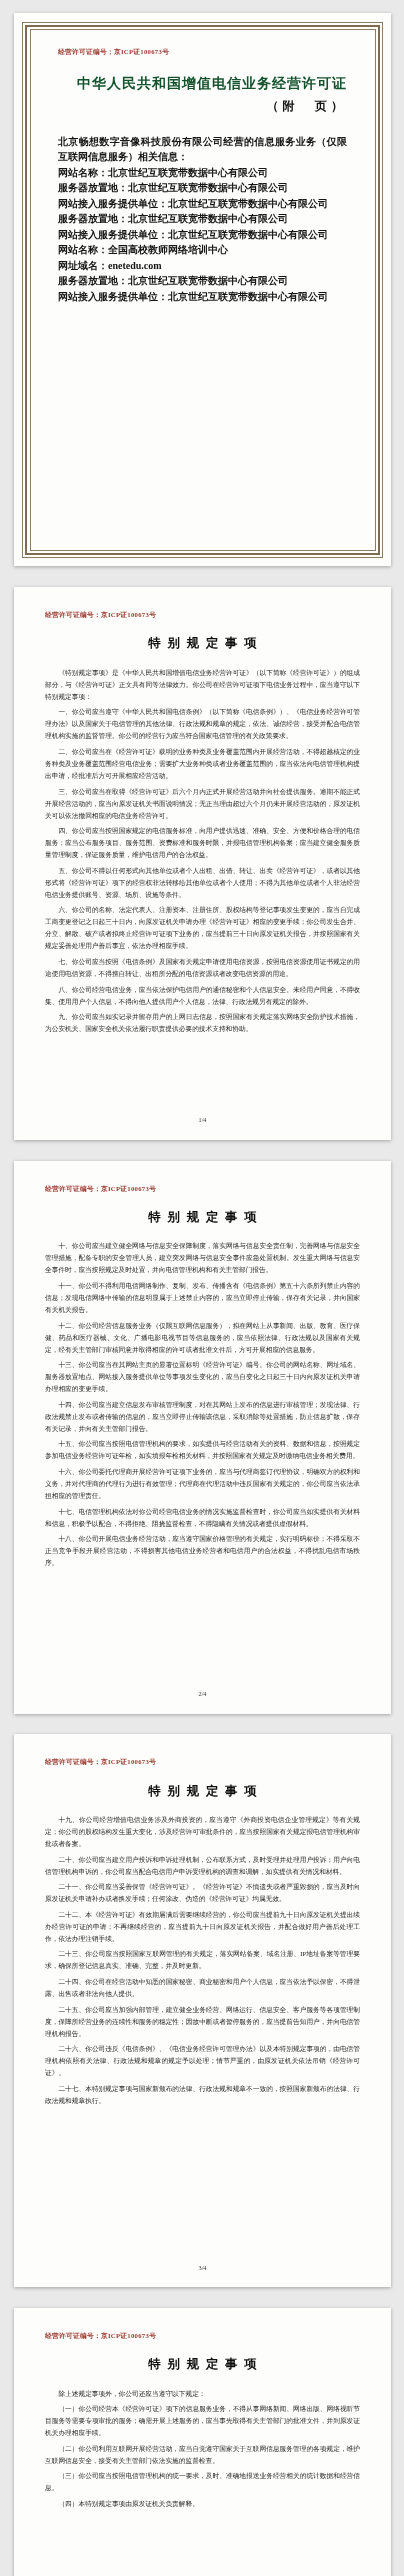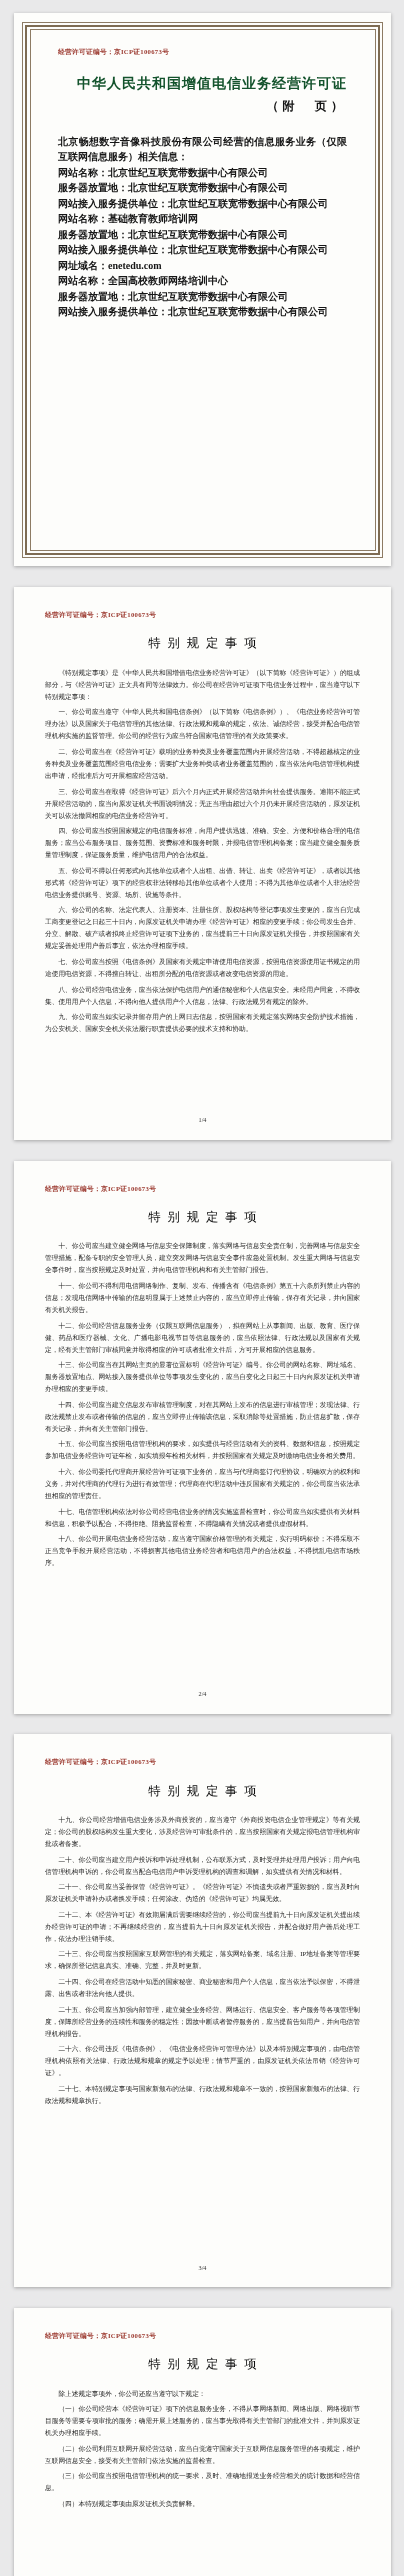--- a/index.html
+++ b/index.html
@@ -26,21 +26,21 @@
   .cert-content{position:absolute;inset:16px;padding:18.5px 28px;box-sizing:border-box;}
   .license-no{font-size:6.7px;font-weight:bold;color:#9c3a30;letter-spacing:0.3px;}
   .cert-title{margin:18.5px 0 0;text-align:right;font-size:14px;font-weight:bold;color:#14532d;letter-spacing:1px;}
   .cert-subtitle{margin-top:5px;text-align:right;font-size:12px;font-weight:bold;color:#141414;letter-spacing:4.1px;}
   .cert-body{margin-top:18.5px;font-size:10px;line-height:15.5px;font-weight:bold;color:#161616;text-align:justify;}
   .cert-intro{margin:0;}
   .cert-entry{margin:0;}
   
   .page-prov{padding:24px 31px 20.6px;}
   .prov-header{font-size:6.7px;font-weight:bold;color:#9c3a30;letter-spacing:0.3px;}
-  .prov-title{margin:15.5px 0 0;text-align:center;font-size:12.4px;font-weight:normal;color:#101010;letter-spacing:.55em;text-indent:.55em;}
+  .prov-title{margin:15.5px 0 0;text-align:center;font-size:12.4px;font-weight:bold;color:#101010;letter-spacing:.55em;text-indent:.55em;}
   .prov-body{margin-top:14.4px;font-size:6.7px;line-height:12px;color:#262626;text-align:justify;}
   .prov-body p{margin:0 0 3.6px;text-indent:2em;}
   .pageno{position:absolute;bottom:16.5px;left:0;right:0;text-align:center;font-size:6.2px;color:#333;}
 </style>
 </head>
 <body>
 
 <div class="canvas">
 
   <section class="page page-cert">
@@ -49,25 +49,24 @@
     <div class="frame-c"></div>
     <div class="cert-content">
       <div class="license-no"><span>经营许可证编号：</span><span>京ICP证100673号</span></div>
       <h1 class="cert-title">中华人民共和国增值电信业务经营许可证</h1>
       <div class="cert-subtitle">（附　页）</div>
       <div class="cert-body">
         <p class="cert-intro">北京畅想数字音像科技股份有限公司经营的信息服务业务（仅限互联网信息服务）相关信息：</p>
         <div class="cert-entry"><span>网站名称：</span><span>北京世纪互联宽带数据中心有限公司</span></div>
         <div class="cert-entry"><span>服务器放置地：</span><span>北京世纪互联宽带数据中心有限公司</span></div>
         <div class="cert-entry"><span>网站接入服务提供单位：</span><span>北京世纪互联宽带数据中心有限公司</span></div>
-        <div class="cert-entry"><span>网站名称：</span><span>基础教育教师培训网</span></div>
         <div class="cert-entry"><span>服务器放置地：</span><span>北京世纪互联宽带数据中心有限公司</span></div>
         <div class="cert-entry"><span>网站接入服务提供单位：</span><span>北京世纪互联宽带数据中心有限公司</span></div>
+        <div class="cert-entry"><span>网站名称：</span><span>全国高校教师网络培训中心</span></div>
         <div class="cert-entry"><span>网址域名：</span><span>enetedu.com</span></div>
-        <div class="cert-entry"><span>网站名称：</span><span>全国高校教师网络培训中心</span></div>
         <div class="cert-entry"><span>服务器放置地：</span><span>北京世纪互联宽带数据中心有限公司</span></div>
         <div class="cert-entry"><span>网站接入服务提供单位：</span><span>北京世纪互联宽带数据中心有限公司</span></div>
       </div>
     </div>
   </section>
 
   <section class="page page-prov">
     <div class="prov-header"><span>经营许可证编号：</span><span>京ICP证100673号</span></div>
     <h2 class="prov-title">特别规定事项</h2>
     <div class="prov-body">

